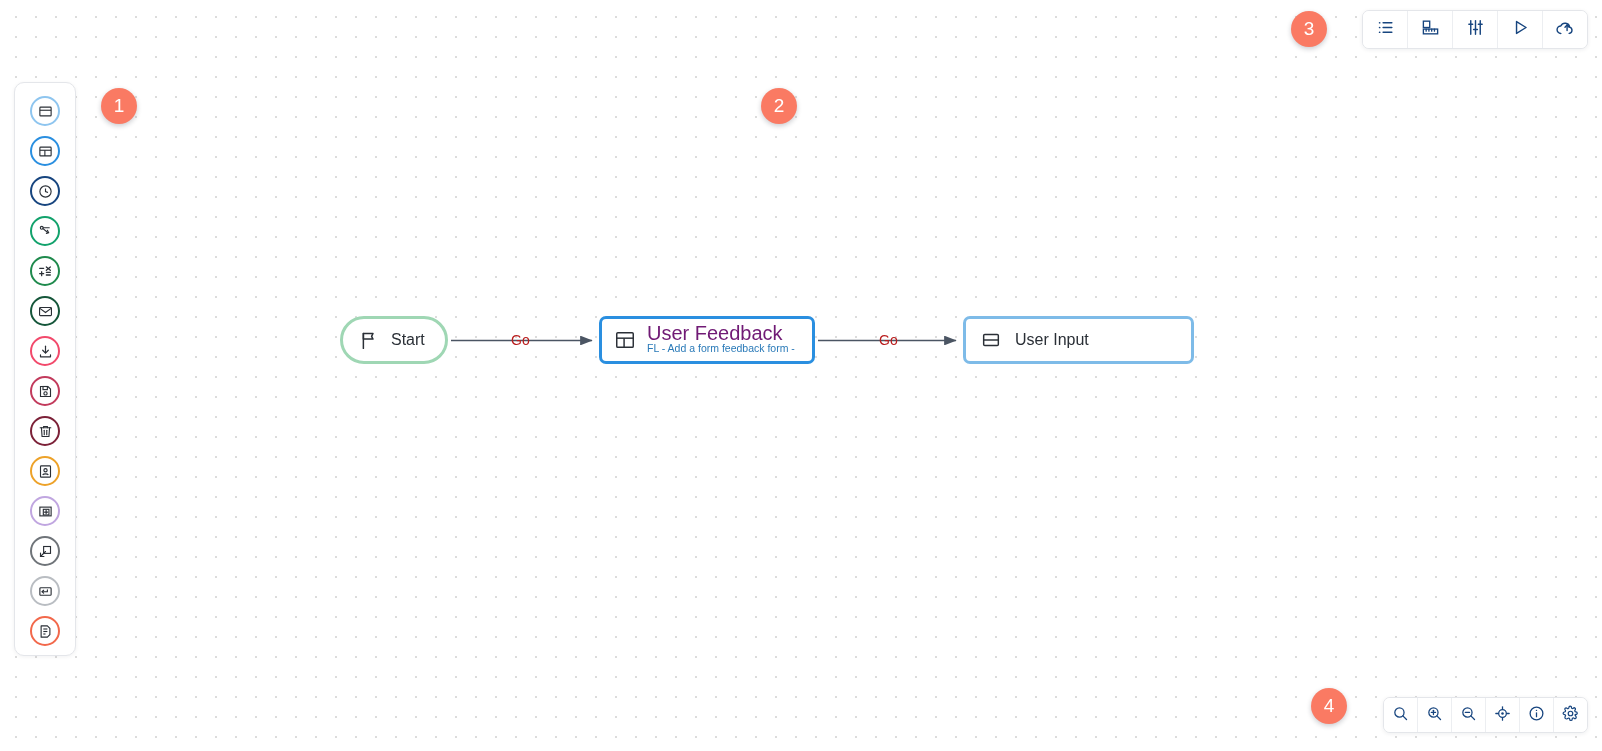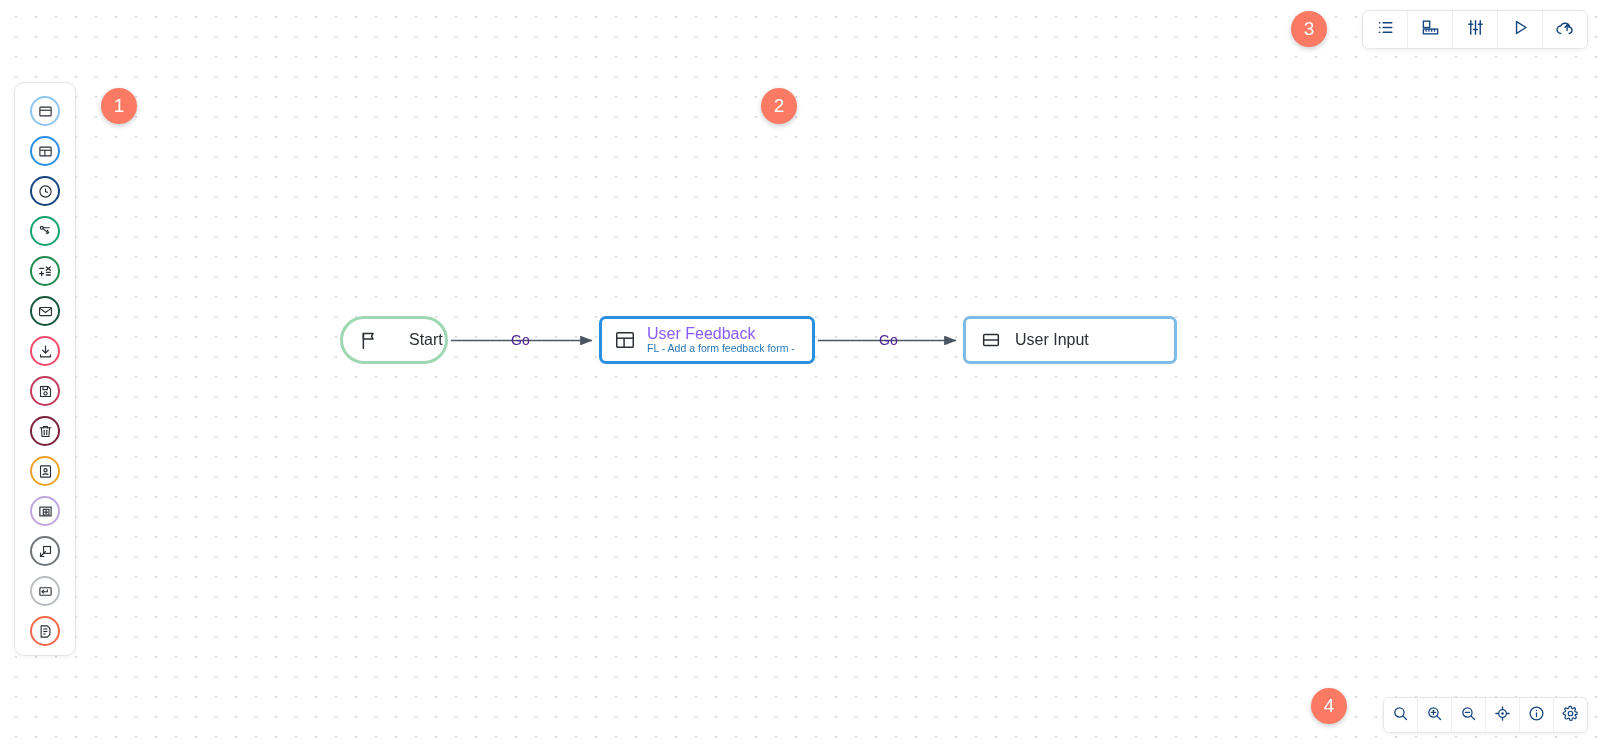--- a/index.html
+++ b/index.html
@@ -148,55 +148,55 @@
   }
 
   .node-start {
     left: 340px;
     top: 316px;
     width: 108px;
     height: 48px;
     border: 3px solid #9fd7b4;
     border-radius: 24px;
     padding-left: 16px;
-    gap: 29px;
+    gap: 11px;
     text-align: right;
   }
   .node-start .node-title {
     font-size: 16px;
     color: #2a2f36;
   }
 
   .node-feedback {
     left: 599px;
     top: 316px;
     width: 216px;
     height: 48px;
     border: 3px solid #2a8fe0;
     border-radius: 7px;
     padding-left: 12px;
     gap: 11px;
   }
   .node-feedback .node-title {
-    font-size: 16px;
-    color: #8b5cf6;
+    font-size: 20px;
+    color: #701a75;
     line-height: 17px;
   }
   .node-feedback .node-sub {
     font-size: 10.5px;
     color: #2a7ab8;
     line-height: 13px;
     white-space: nowrap;
     overflow: hidden;
   }
 
   .node-input {
     left: 963px;
     top: 316px;
-    width: 214px;
+    width: 231px;
     height: 48px;
     border: 3px solid #7ebbe8;
     border-radius: 7px;
     padding-left: 14px;
     gap: 13px;
   }
   .node-input .node-title {
     font-size: 16px;
     color: #2a2f36;
   }
@@ -208,21 +208,21 @@
   .edge-svg {
     position: absolute;
     left: 0; top: 0;
     width: 1602px; height: 751px;
     z-index: 3;
     pointer-events: none;
   }
   .edge-label {
     position: absolute;
     font-size: 14px;
-    color: #4c1d95;
+    color: #b91c1c;
     background: transparent;
     z-index: 5;
     user-select: none;
   }
 </style>
 </head>
 <body>
 
 <div id="app">
 

